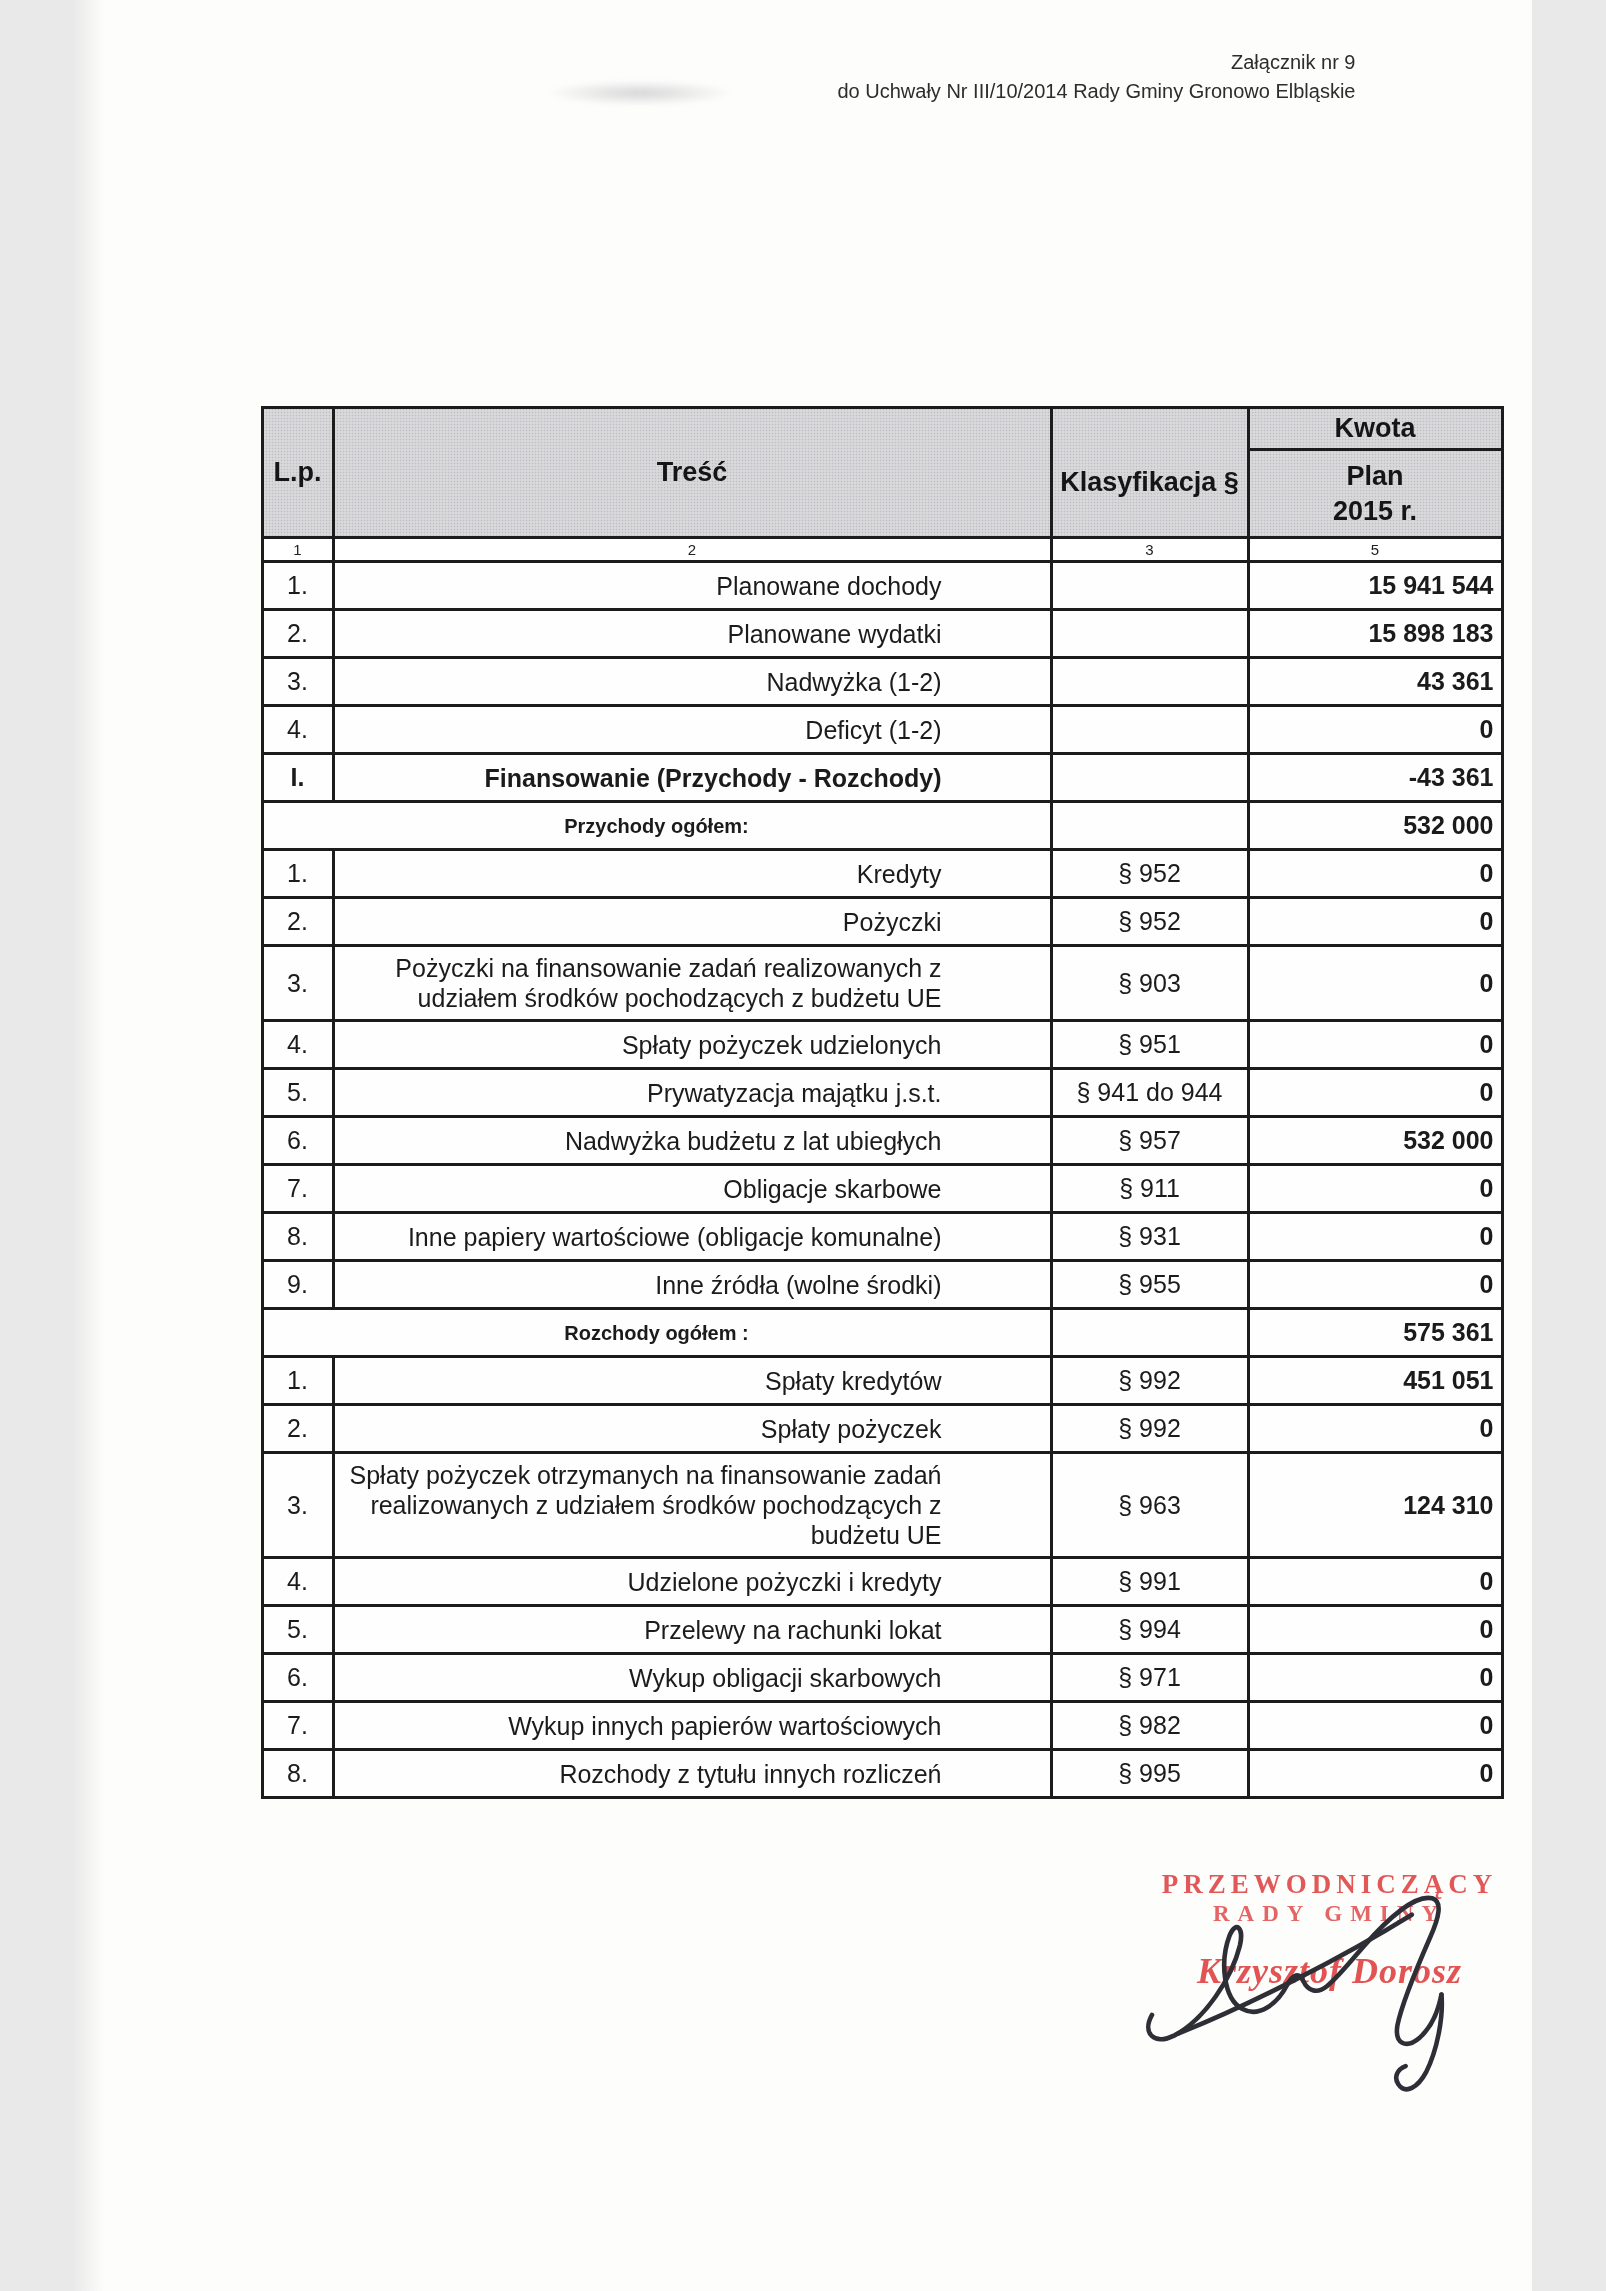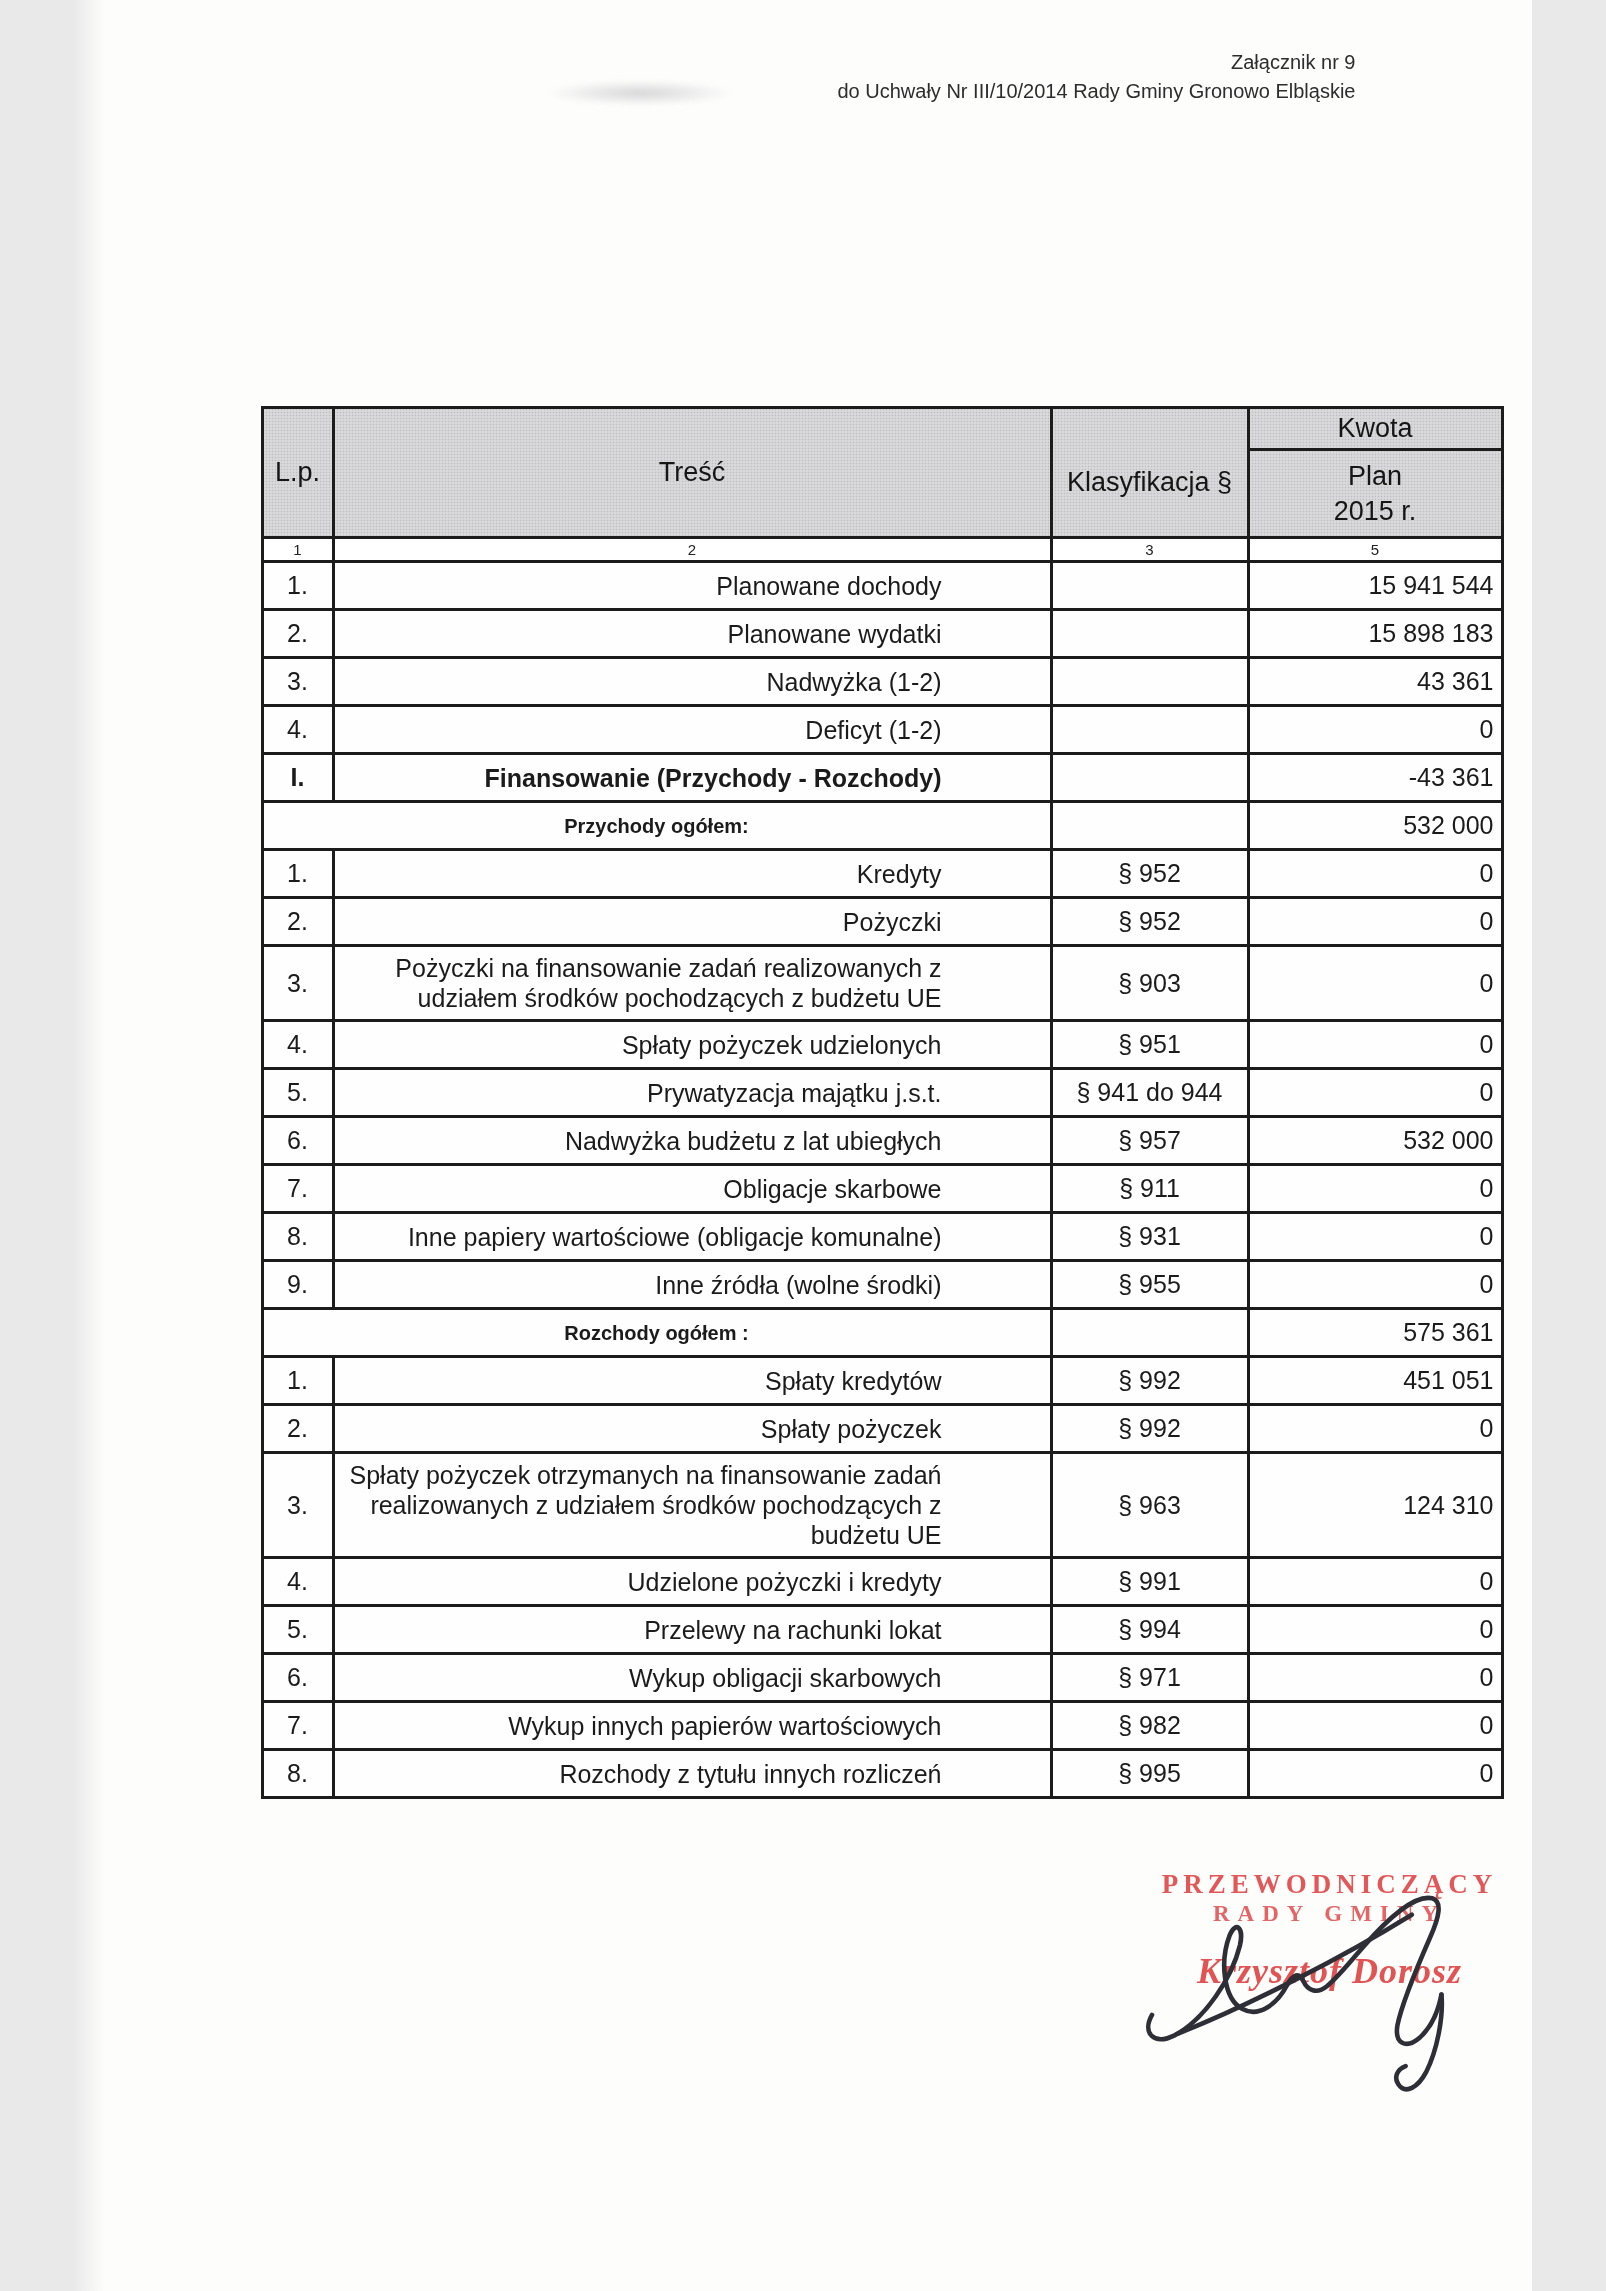--- a/index.html
+++ b/index.html
@@ -48,41 +48,41 @@
     box-sizing: border-box;
     overflow: hidden;
   }
   table.budget th {
     background-color: #d3d3d5;
     background-image:
       radial-gradient(rgba(255,255,255,0.55) 22%, transparent 23%),
       radial-gradient(rgba(140,140,150,0.30) 22%, transparent 23%);
     background-size: 3px 3px;
     background-position: 0 0, 1.5px 1.5px;
-    font-size: 27px; font-weight: normal; color: #151515; margin-top: 48px;
+    font-size: 27px; font-weight: bold; color: #151515; margin-top: 48px;
   }
   th.h-klas { vertical-align: bottom; padding-bottom: 38px; }
   th.h-kwota { height: 42px; }
   th.h-plan { height: 88px; line-height: 35px; }
   tr.num-row td {
     height: 24px; background: #ffffff;
     font-size: 15px; text-align: center; color: #222;
     padding: 0;
   }
   table.budget tbody td {
     height: 48px;
     font-size: 25px;
     background: #fefefe;
     padding-top: 6px; padding-bottom: 6px;
     vertical-align: middle;
   }
   td.c-lp    { text-align: center; padding-left: 2px; padding-right: 2px; }
   td.c-tresc { text-align: right;  padding-left: 10px; padding-right: 108px; line-height: 30px; }
   td.c-klas  { text-align: center; }
-  td.c-kwota { text-align: right; padding-right: 7px; }
+  td.c-kwota { text-align: right; padding-right: 7px; font-weight: bold; }
   tr.row-gray td {
     background-color: #cfcfd2;
     background-image:
       radial-gradient(rgba(255,255,255,0.5) 22%, transparent 23%),
       radial-gradient(rgba(140,140,150,0.28) 22%, transparent 23%);
     background-size: 3px 3px;
     background-position: 0 0, 1.5px 1.5px;
   }
   tr.row-gray td.c-lp, tr.row-gray td.c-tresc { font-weight: bold; }
   tr.row-center td.c-tresc {

